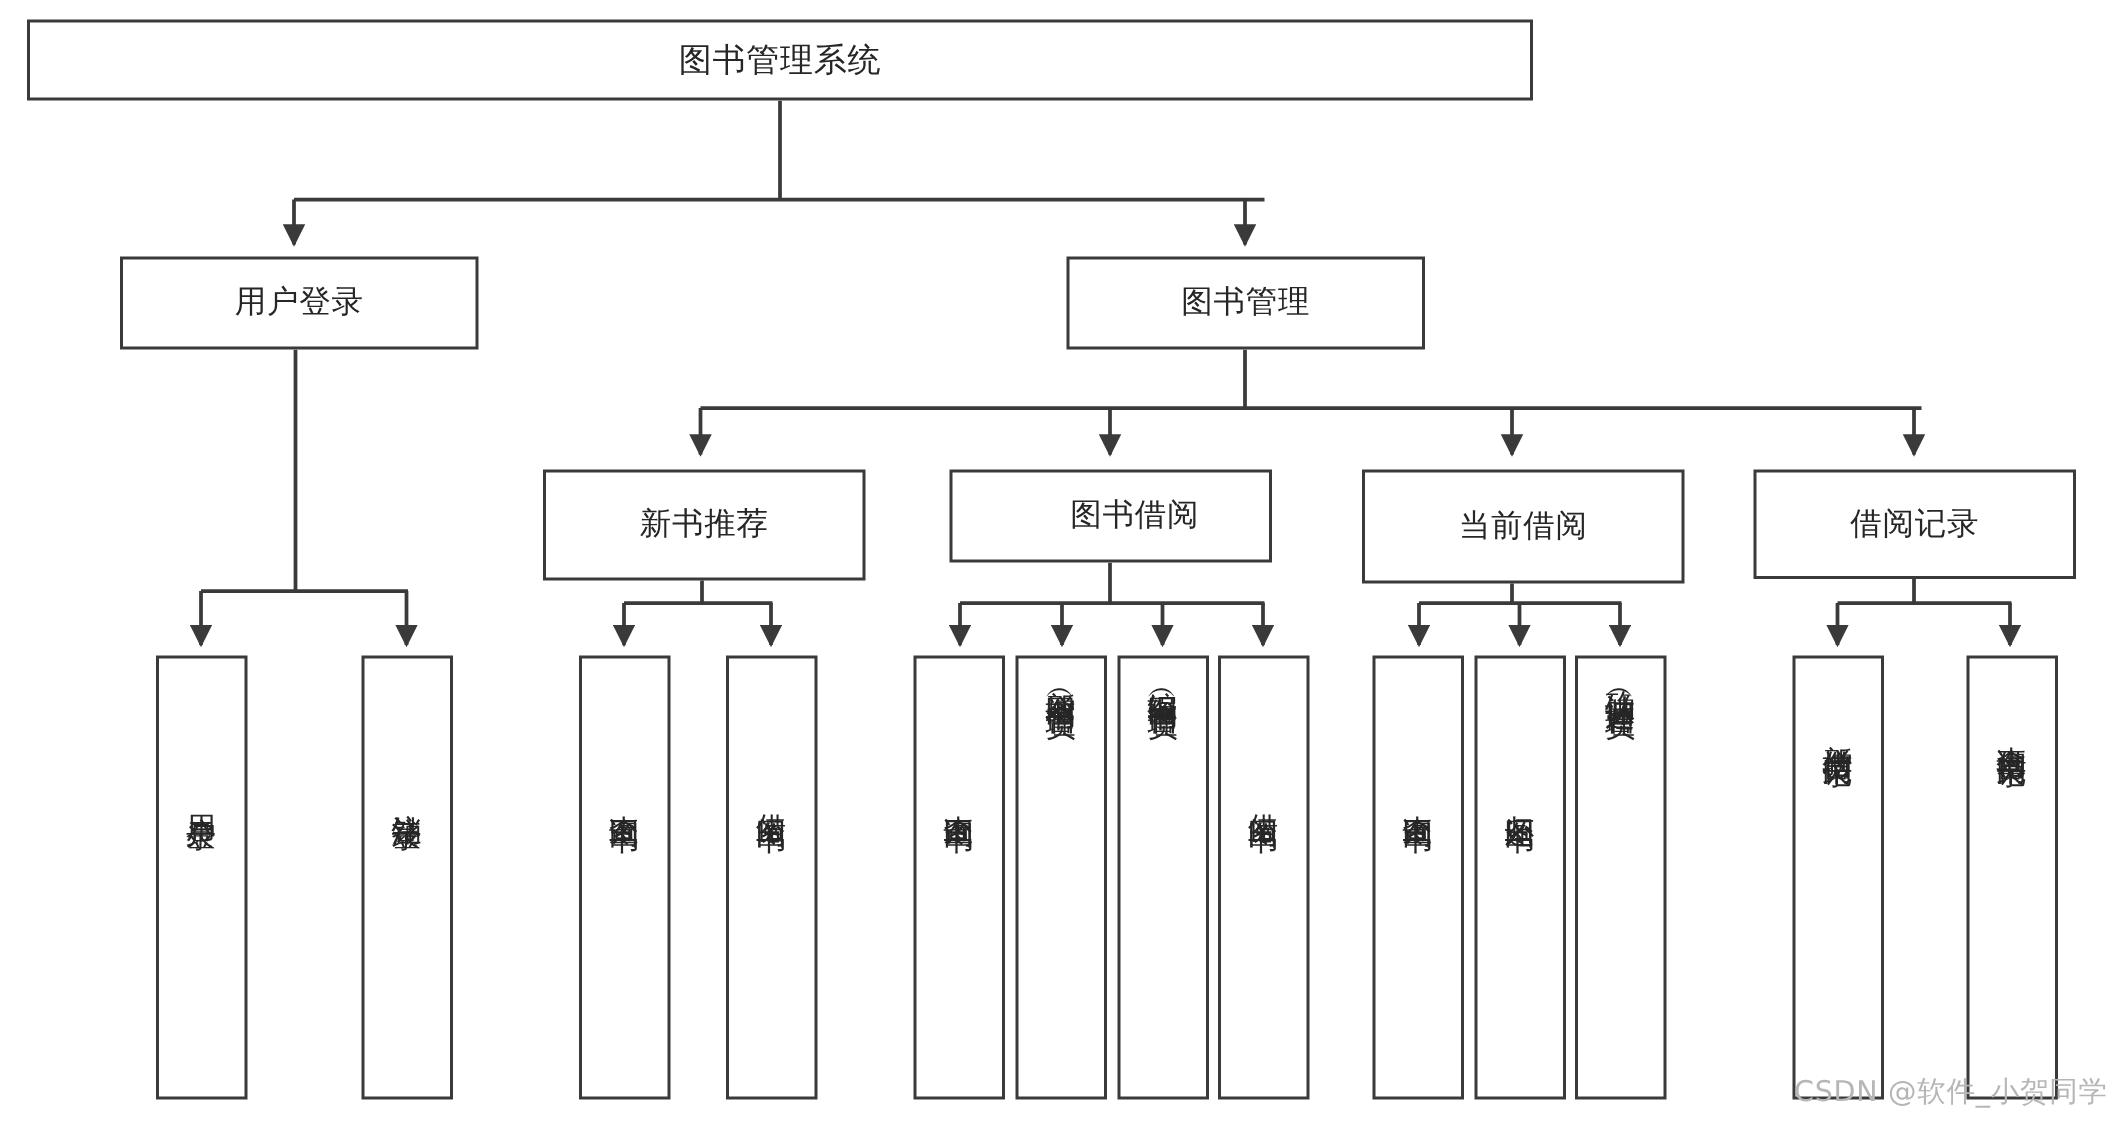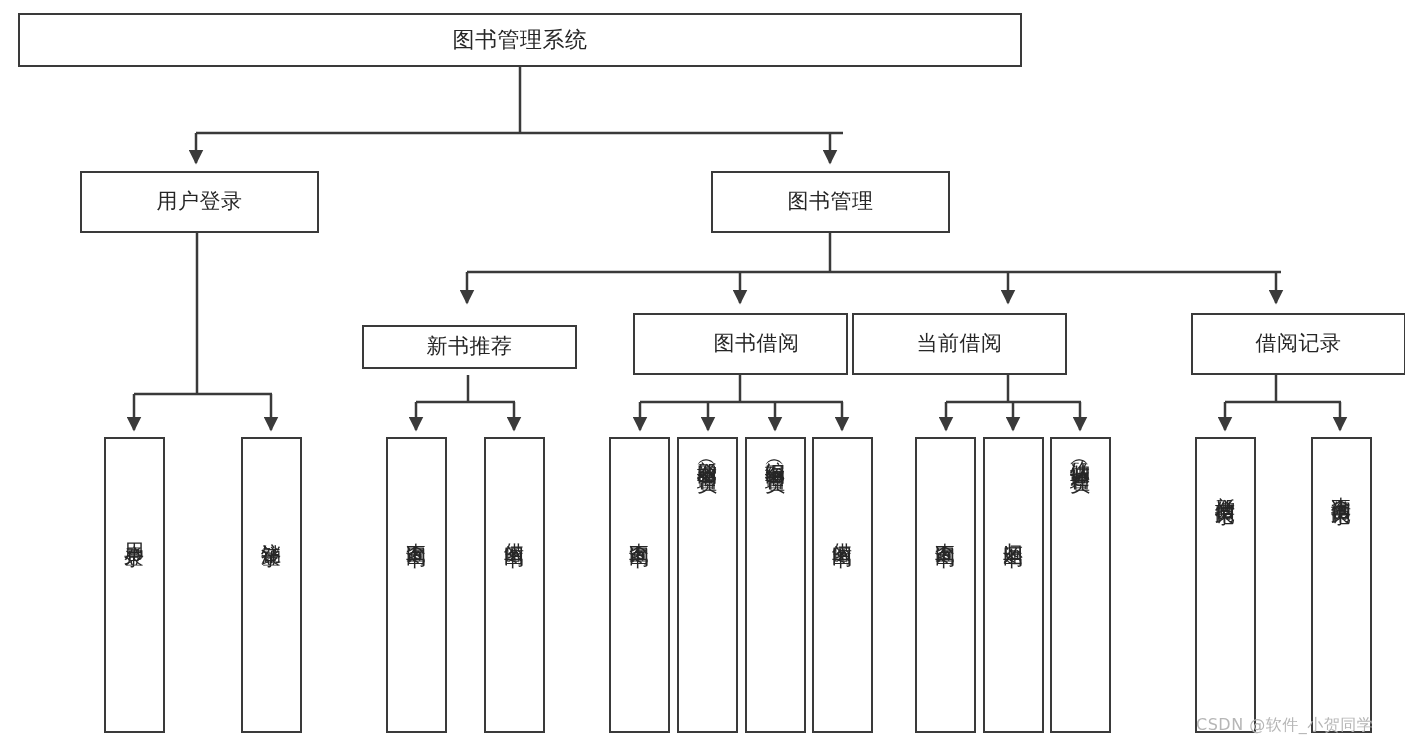--- a/index.html
+++ b/index.html
@@ -58,21 +58,21 @@
     letter-spacing: 2px;
     line-height: 1;
     display: block;
     white-space: nowrap;
   }
   .node.v.mid .vtext {
     margin-top: 0;
   }
   .watermark {
     position: absolute;
-    font-size: 16px;
+    font-size: 19px;
     color: #b6b6b6;
     white-space: nowrap;
     letter-spacing: 0.5px;
   }
 </style>
 </head>
 <body>
 
 <div id="canvas">
 
@@ -130,30 +130,30 @@
     <span>图书管理系统</span>
   </div>
 
   <div class="node h" style="left:80px; top:171px; width:239px; height:62px;">
     <span>用户登录</span>
   </div>
   <div class="node h" style="left:711px; top:171px; width:239px; height:62px;text-align:right;">
     <span>图书管理</span>
   </div>
 
-  <div class="node h" style="left:362px; top:313px; width:215px; height:44px;margin-top:12px;">
+  <div class="node h" style="left:362px; top:313px; width:215px; height:74px;">
     <span>新书推荐</span>
   </div>
   <div class="node h" style="left:633px; top:313px; width:215px; height:62px;padding-left:32px;">
     <span>图书借阅</span>
   </div>
-  <div class="node h" style="left:852px; top:313px; width:215px; height:62px;">
+  <div class="node h" style="left:908px; top:313px; width:215px; height:76px;">
     <span>当前借阅</span>
   </div>
-  <div class="node h" style="left:1169px; top:313px; width:215px; height:62px;margin-left:22px;">
+  <div class="node h" style="left:1169px; top:313px; width:215px; height:73px;">
     <span>借阅记录</span>
   </div>
 
   <div class="node v mid" style="left:104px; top:437px; width:61px; height:296px; padding-top:88px;">
     <span class="vtext">用户登录</span>
   </div>
   <div class="node v mid" style="left:241px; top:437px; width:61px; height:296px; padding-top:88px;">
     <span class="vtext">注销登录</span>
   </div>
 

